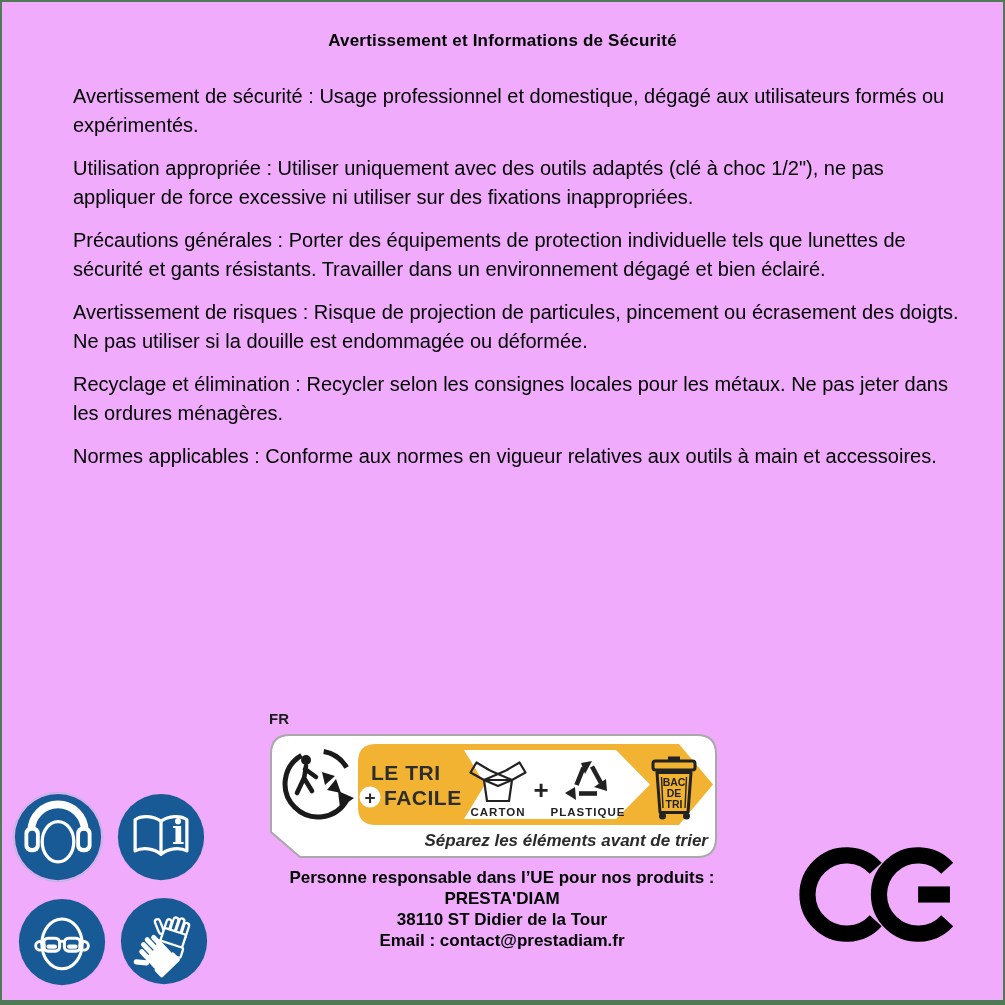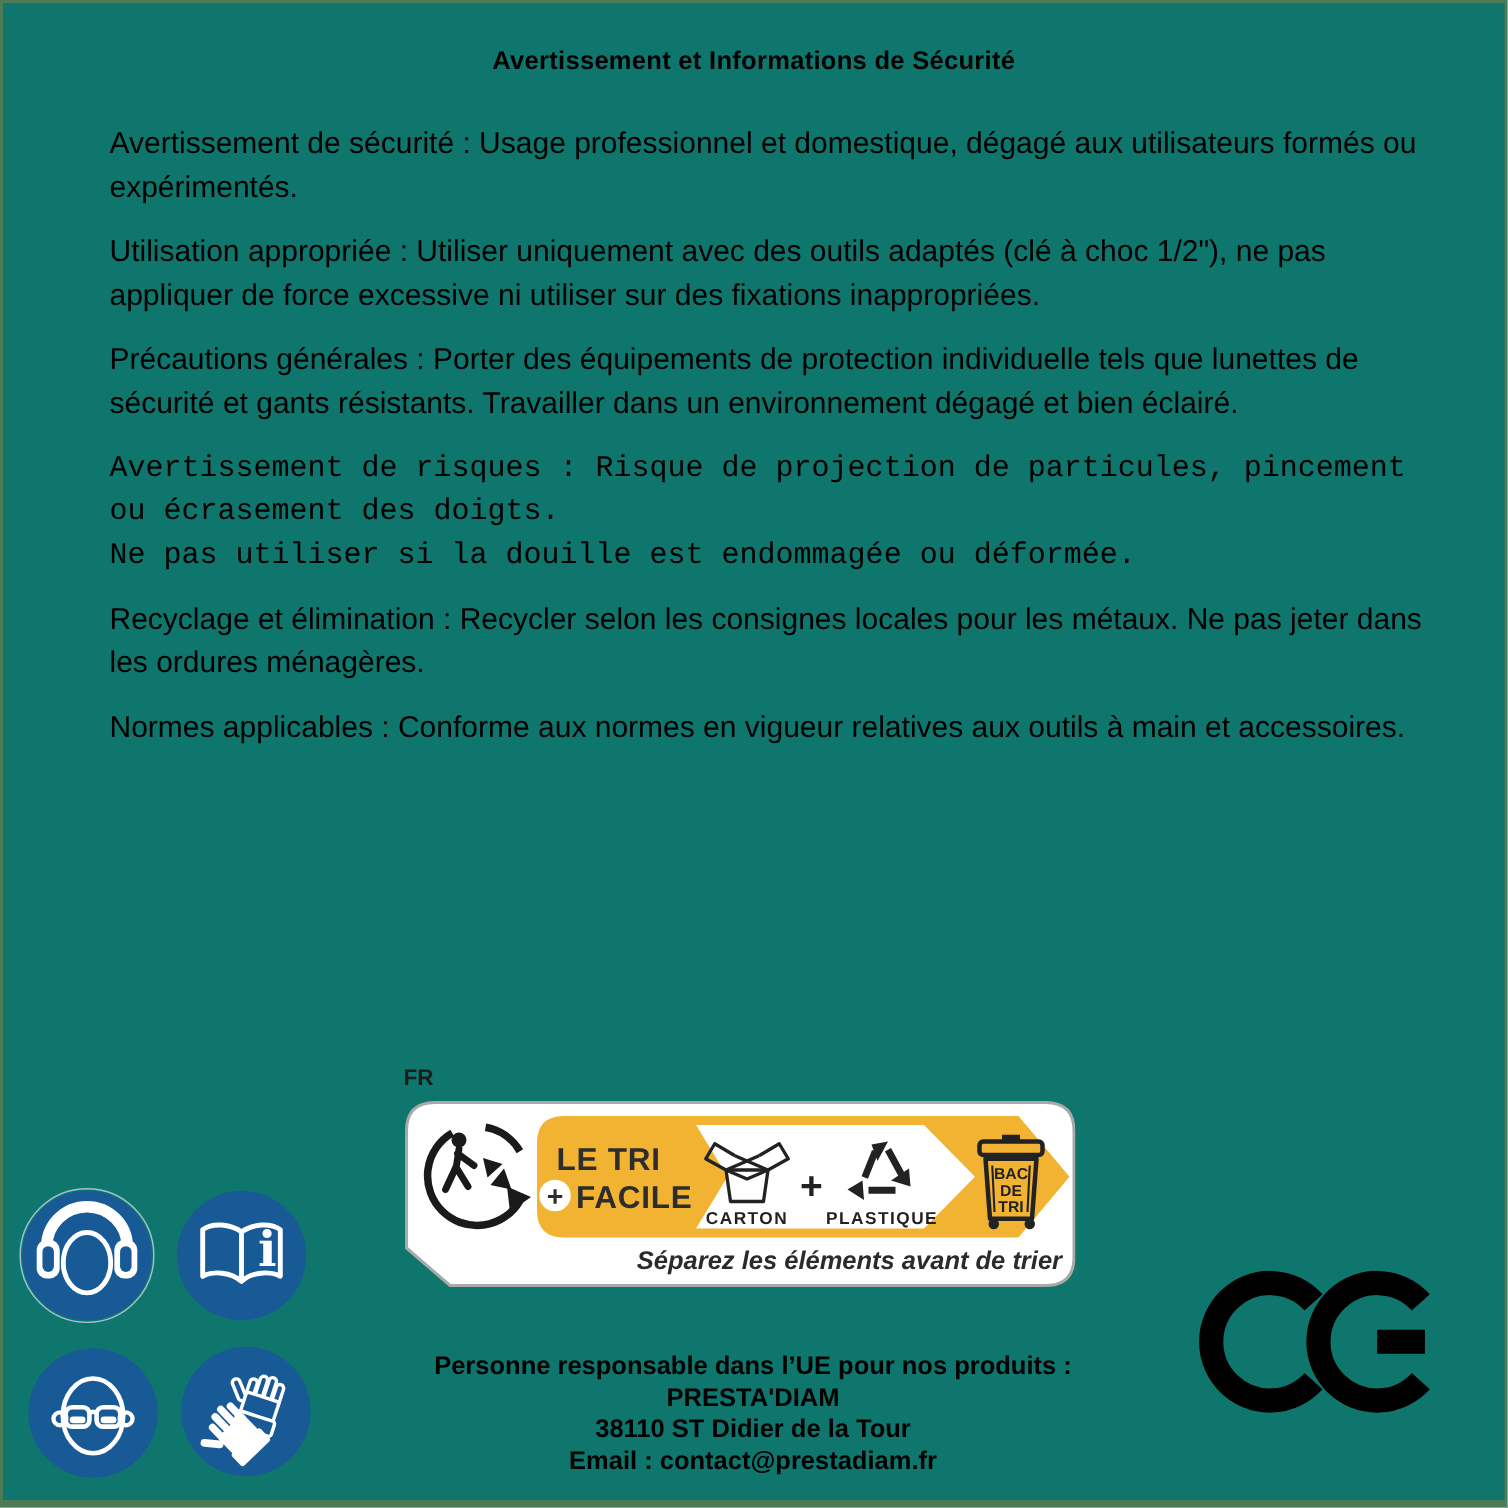--- a/index.html
+++ b/index.html
@@ -2,51 +2,51 @@
 <html><head>
 <meta charset="utf-8">
 <style>
   html,body{margin:0;padding:0;background:#ffffff;}
   .page{
     position:relative;
     width:1005px;height:1005px;
     box-sizing:border-box;
     border:2px solid #4E7B55;
     border-bottom-width:5px;
-    background:#0f766e;
+    background:#f0abfc;
     font-family:"Liberation Sans", sans-serif;
     color:#000;
     overflow:hidden;
   }
   .title{
     position:absolute;top:29px;left:0;width:100%;
     text-align:center;font-size:17px;font-weight:bold;
     letter-spacing:.2px;
   }
   .content{
     position:absolute;left:71px;top:80px;width:900px;
   }
   .content p{
     margin:0 0 14px 0;
     font-size:20px;line-height:29px;
     white-space:pre-line;
   }
-  .content p.gap-after{font-family:Liberation Mono, monospace;}
+  .content p.gap-after{}
   .fr-code{
     position:absolute;left:267px;top:708px;
     font-size:15px;font-weight:bold;color:#1d1d1d;text-align:right;
   }
   .tri-label{position:absolute;left:268px;top:732px;}
   .picto{position:absolute;}
   .picto.ear{left:10px;top:789px;}
   .picto.book{left:113px;top:789px;}
   .picto.eye{left:14px;top:894px;}
   .picto.glove{left:116px;top:893px;}
   .responsible{
-    position:absolute;left:250px;top:898px;width:500px;
+    position:absolute;left:250px;top:865px;width:500px;
     text-align:center;font-size:17px;font-weight:bold;line-height:21px;
   }
   .ce{position:absolute;left:797px;top:845px;}
   .sr-only{position:absolute;width:1px;height:1px;overflow:hidden;clip:rect(0 0 0 0);white-space:nowrap;}
 </style>
 </head>
 <body>
 
 <div class="page">
 

